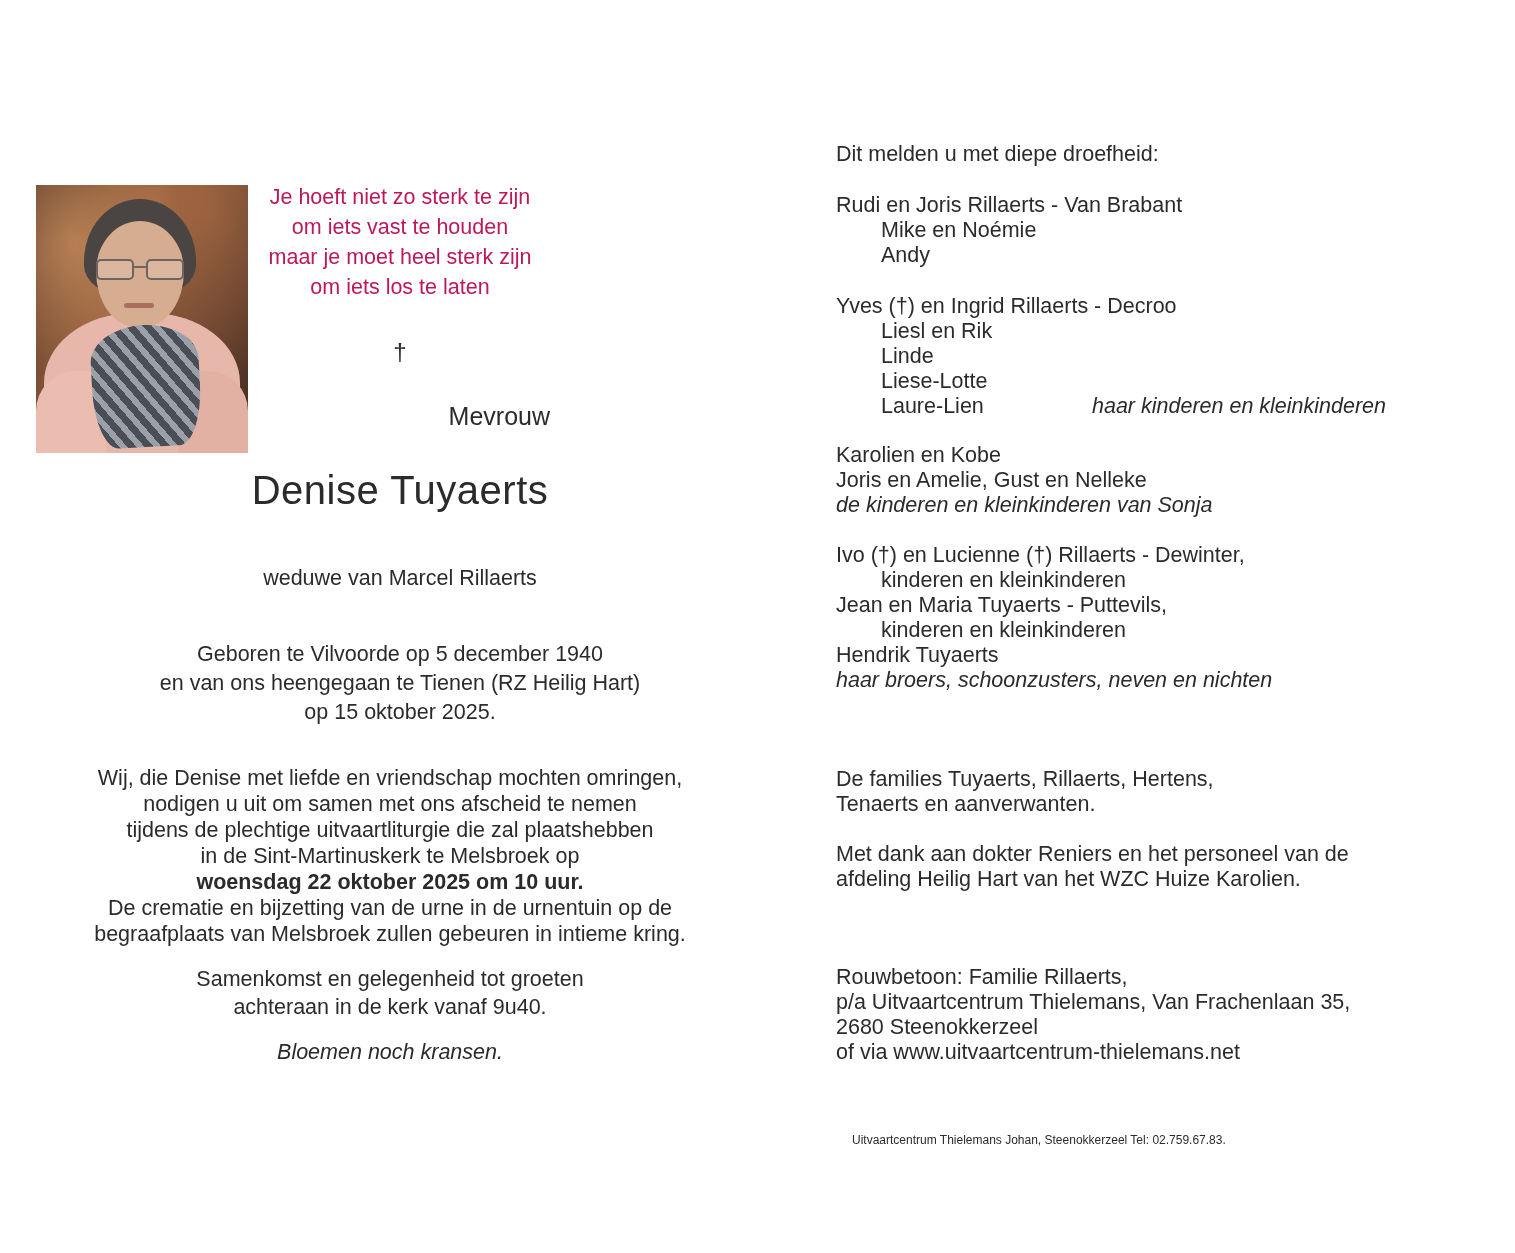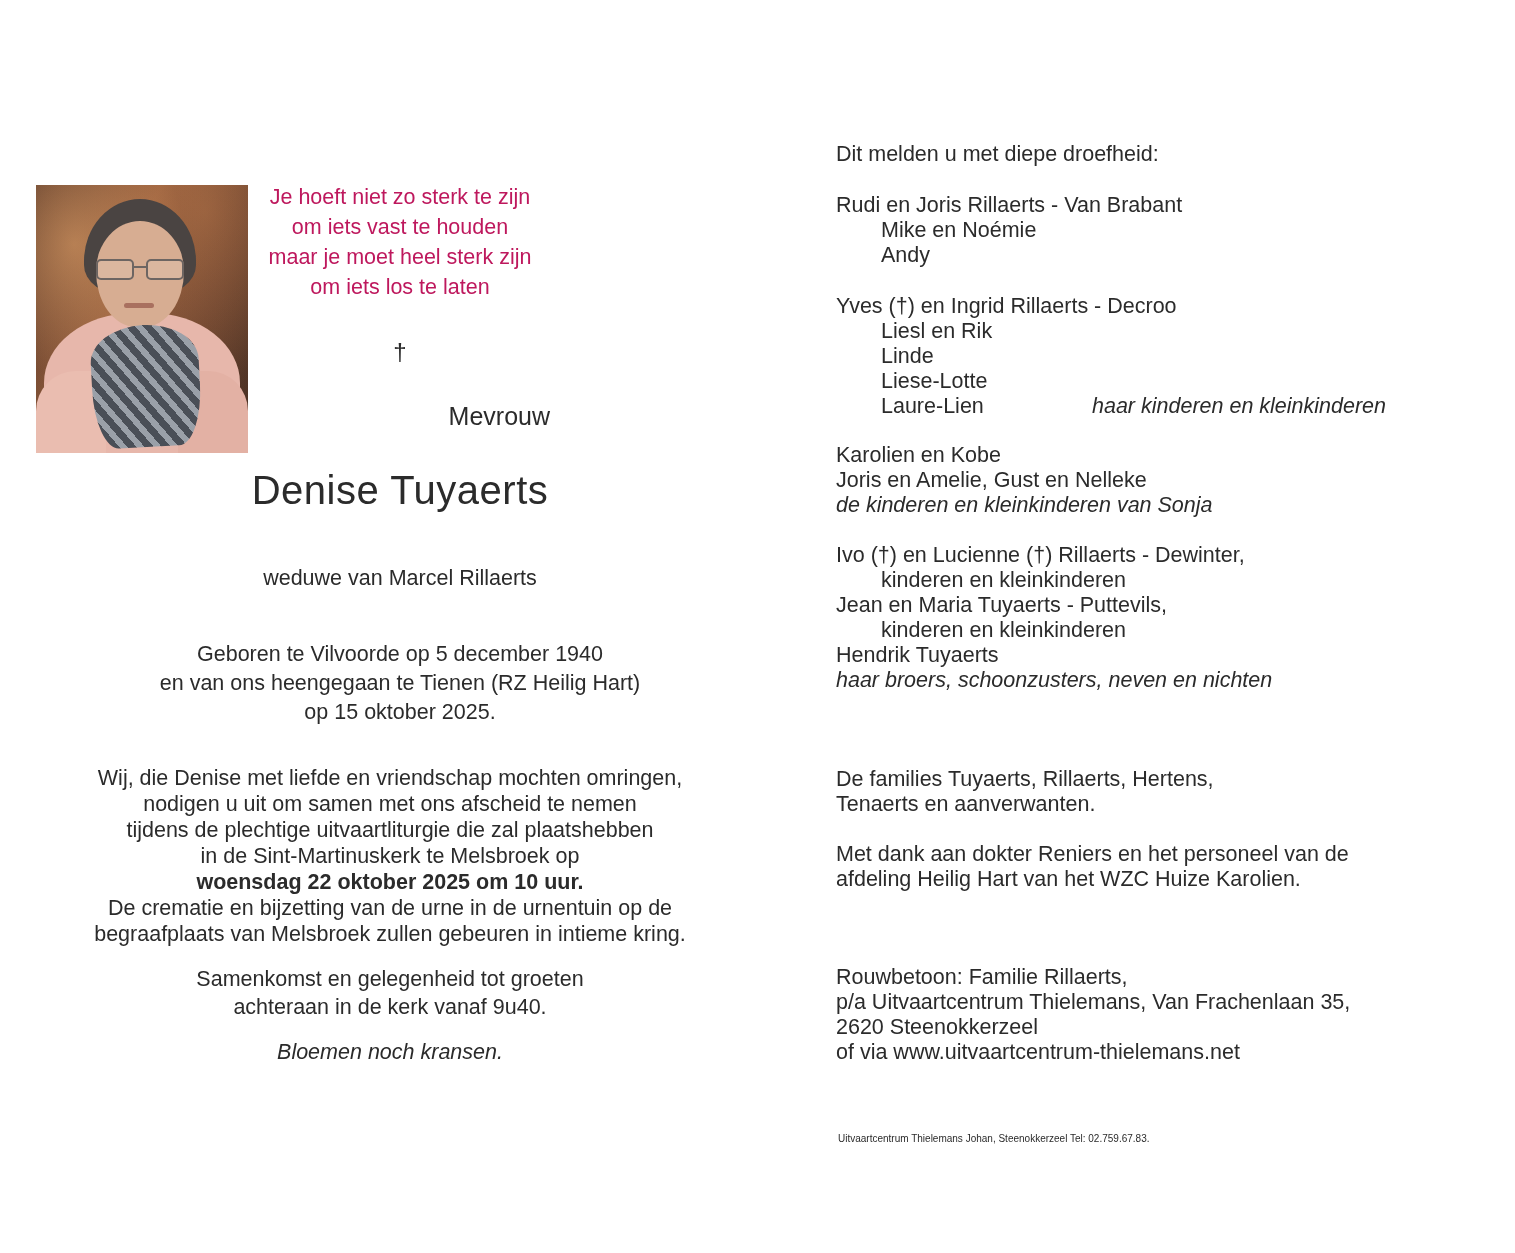--- a/index.html
+++ b/index.html
@@ -263,23 +263,23 @@
   .fam4 { position: absolute; left: 0; top: 543px; }
   .fam4 .role {
     display: block;
     text-align: right;
   }
   .families { position: absolute; left: 0; top: 767px; }
   .thanks { position: absolute; left: 0; top: 842px; }
   .rouwbetoon { position: absolute; left: 0; top: 965px; }
   .footer {
     position: absolute;
-    left: 2px;
+    left: 16px;
     top: 1133px;
-    font-size: 10px;
+    font-size: 12px;
     color: #2b2b2b;
     white-space: nowrap;
   }
 </style>
 </head>
 <body>
 
 <div class="page">
 
   <div class="left-col">
@@ -379,20 +379,20 @@
     </div>
 
     <div class="thanks">
       <div class="r-line">Met dank aan dokter Reniers en het personeel van de</div>
       <div class="r-line">afdeling Heilig Hart van het WZC Huize Karolien.</div>
     </div>
 
     <div class="rouwbetoon">
       <div class="r-line">Rouwbetoon: Familie Rillaerts,</div>
       <div class="r-line">p/a Uitvaartcentrum Thielemans, Van Frachenlaan 35,</div>
-      <div class="r-line">2620 Steenokkerzeel</div>
+      <div class="r-line">2680 Steenokkerzeel</div>
       <div class="r-line">of via www.uitvaartcentrum-thielemans.net</div>
     </div>
 
     <div class="footer">Uitvaartcentrum Thielemans Johan, Steenokkerzeel Tel: 02.759.67.83.</div>
   </div>
 
 </div>
 
 </body></html>

